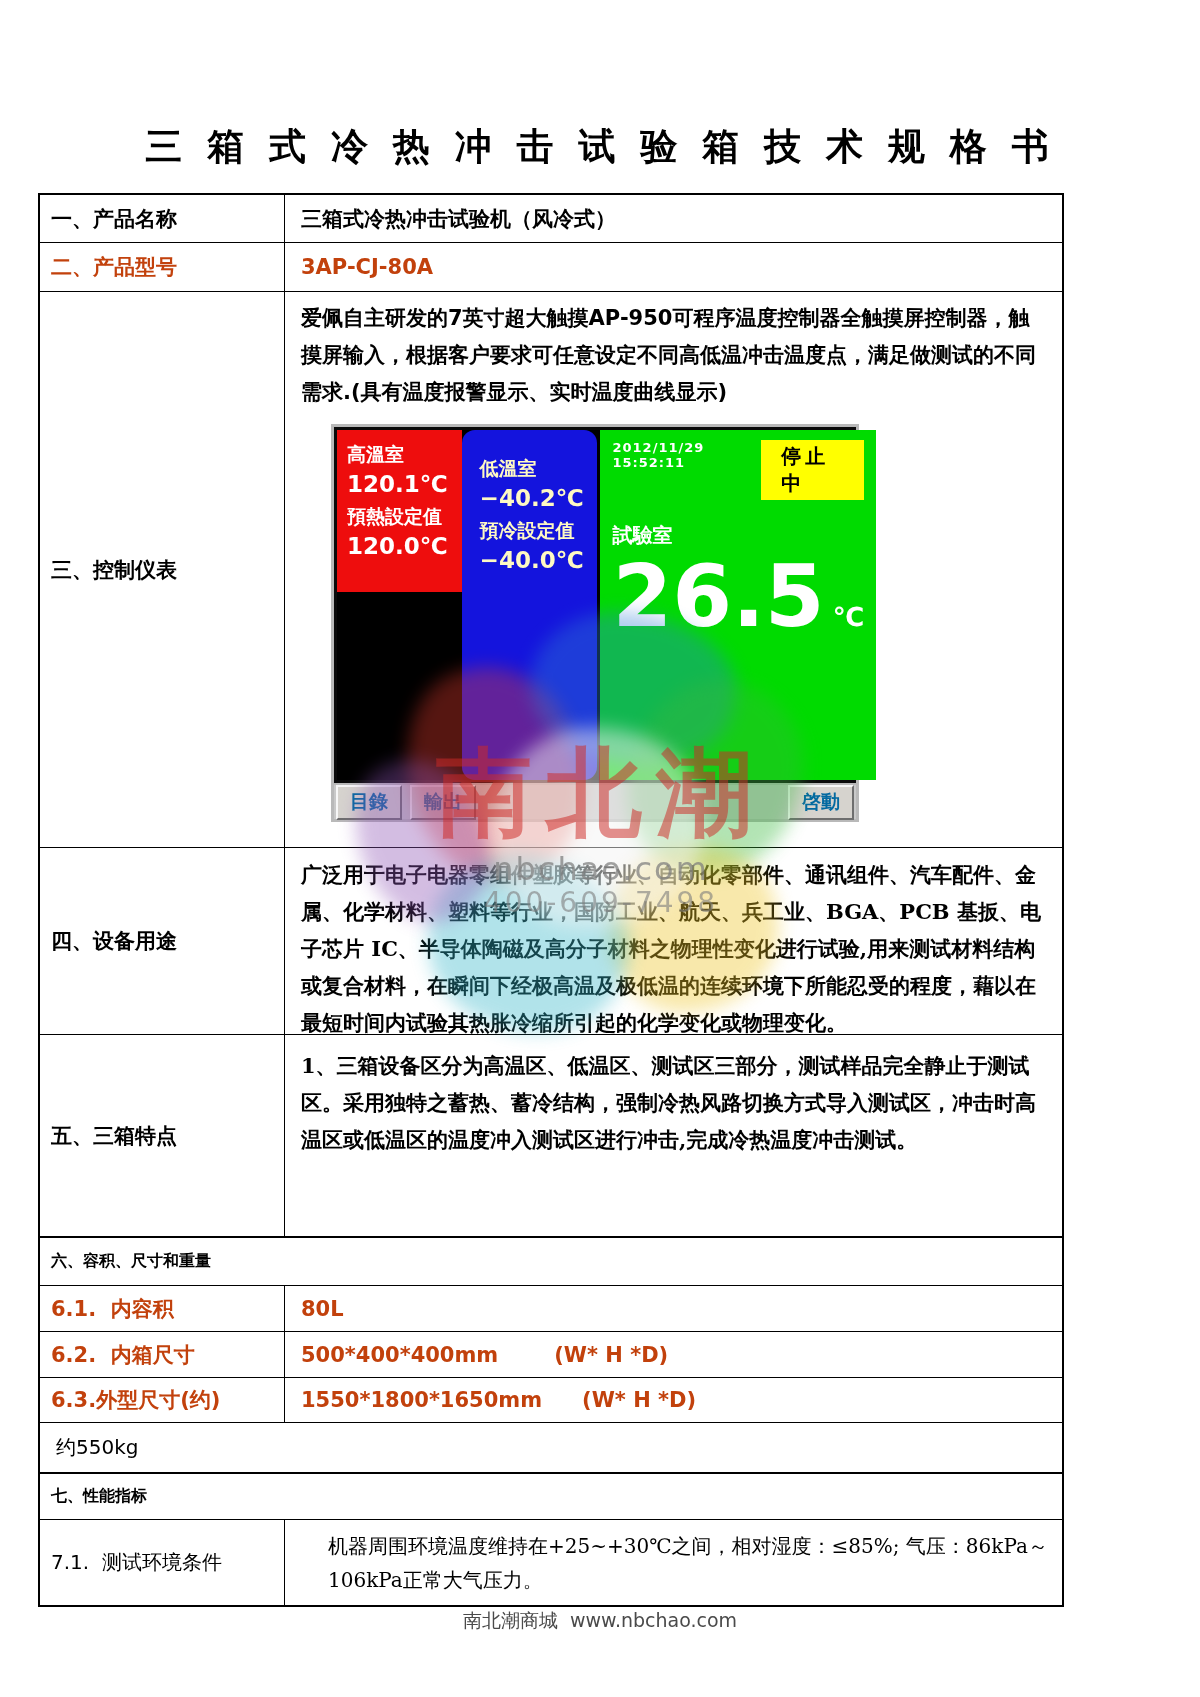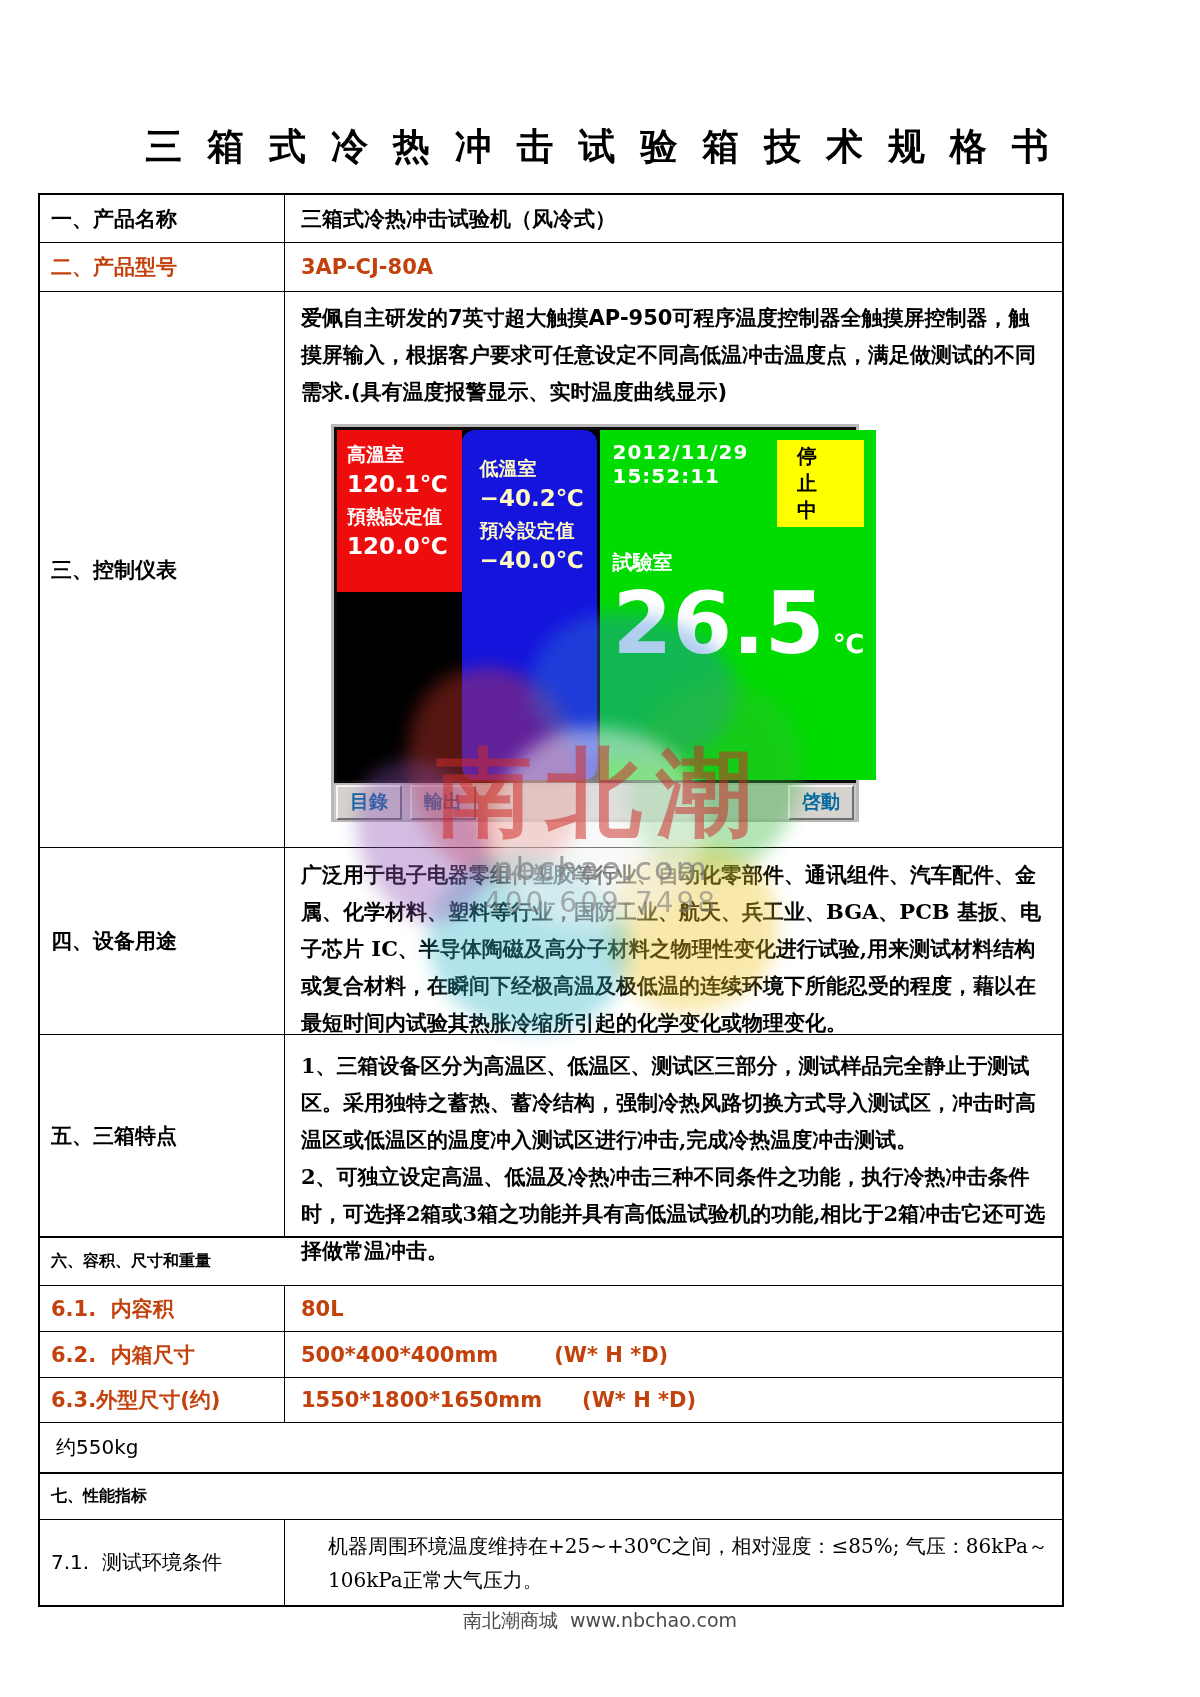--- a/index.html
+++ b/index.html
@@ -57,21 +57,21 @@
     background:#b9b9b9; padding:3px; box-sizing:border-box; z-index:2;
   }
   .ctl-screen { display:flex; border:3px solid #0a0a0a; height:350px; background:#000; }
   .ctl-left { flex:0 0 176px; display:flex; flex-direction:row; border-right:3px solid #000; }
   .ctl-hot { height:150px; background:#ee0d0d; color:#fff; padding:12px 8px 0 10px; border-bottom:3px solid #000; }
   .ctl-cold { flex:1; background:#1414dd; color:#fef9c3; padding:26px 8px 0 18px;border-radius:13px; }
   .ctl-zone-name { font-size:19px; }
   .ctl-zone-val { font-size:23px; font-weight:bold; text-align:right; padding-right:6px; margin:3px 0 7px; }
   .ctl-main { flex:1; background:#00db00; position:relative; padding:10px 12px; color:#fff; box-sizing:border-box; }
   .ctl-top { display:flex; justify-content:space-between; align-items:flex-start; }
-  .ctl-datetime { font-size:20px; letter-spacing:1px; }
+  .ctl-datetime { font-size:13px; letter-spacing:1px; }
   .ctl-status { background:#ffff00; color:#000; font-size:20px; font-weight:bold; padding:3px 20px; letter-spacing:4px; }
   .ctl-test-name { font-size:20px; margin-top:22px; }
   .ctl-temp { text-align:center; font-size:86px; font-weight:bold; margin-top:4px; line-height:1.0; }
   .ctl-unit { font-size:26px; font-weight:bold; margin-left:8px; }
   .ctl-bar { display:flex; align-items:center; height:34px; background:#c9c9c9; margin-top:2px; padding:0 2px; gap:8px; }
   .ctl-btn {
     background:#d6d3ce; color:#0369a1; font-size:19px; padding:2px 12px 3px;
     border-top:2px solid #f7f7f7; border-left:2px solid #f7f7f7;
     border-right:2px solid #6e6e6e; border-bottom:2px solid #6e6e6e;
   }
@@ -165,21 +165,20 @@
       <div class="cell-label">四、设备用途</div>
       <div class="cell-value block vwrap">
         <div class="para">广泛用于电子电器零组件塑胶等行业、自动化零部件、通讯组件、汽车配件、金属、化学材料、塑料等行业，国防工业、航天、兵工业、BGA、PCB 基扳、电子芯片 IC、半导体陶磁及高分子材料之物理性变化进行试验,用来测试材料结构或复合材料，在瞬间下经极高温及极低温的连续环境下所能忍受的程度，藉以在最短时间内试验其热胀冷缩所引起的化学变化或物理变化。</div>
       </div>
     </div>
 
     <div class="t-row h201">
       <div class="cell-label">五、三箱特点</div>
       <div class="cell-value block vwrap" style="display:block; padding-top:12px;">
         <div class="para">1、三箱设备区分为高温区、低温区、测试区三部分，测试样品完全静止于测试区。采用独特之蓄热、蓄冷结构，强制冷热风路切换方式导入测试区，冲击时高温区或低温区的温度冲入测试区进行冲击,完成冷热温度冲击测试。</div>
-        <div class="para">2、可独立设定高温、低温及冷热冲击三种不同条件之功能，执行冷热冲击条件时，可选择2箱或3箱之功能并具有高低温试验机的功能,相比于2箱冲击它还可选择做常温冲击。</div>
       </div>
     </div>
 
     <div class="t-row thick h47">
       <div class="sect-head">六、容积、尺寸和重量</div>
     </div>
 
     <div class="t-row h45">
       <div class="cell-label blue">6.1.  内容积</div>
       <div class="cell-value blue">80L</div>

